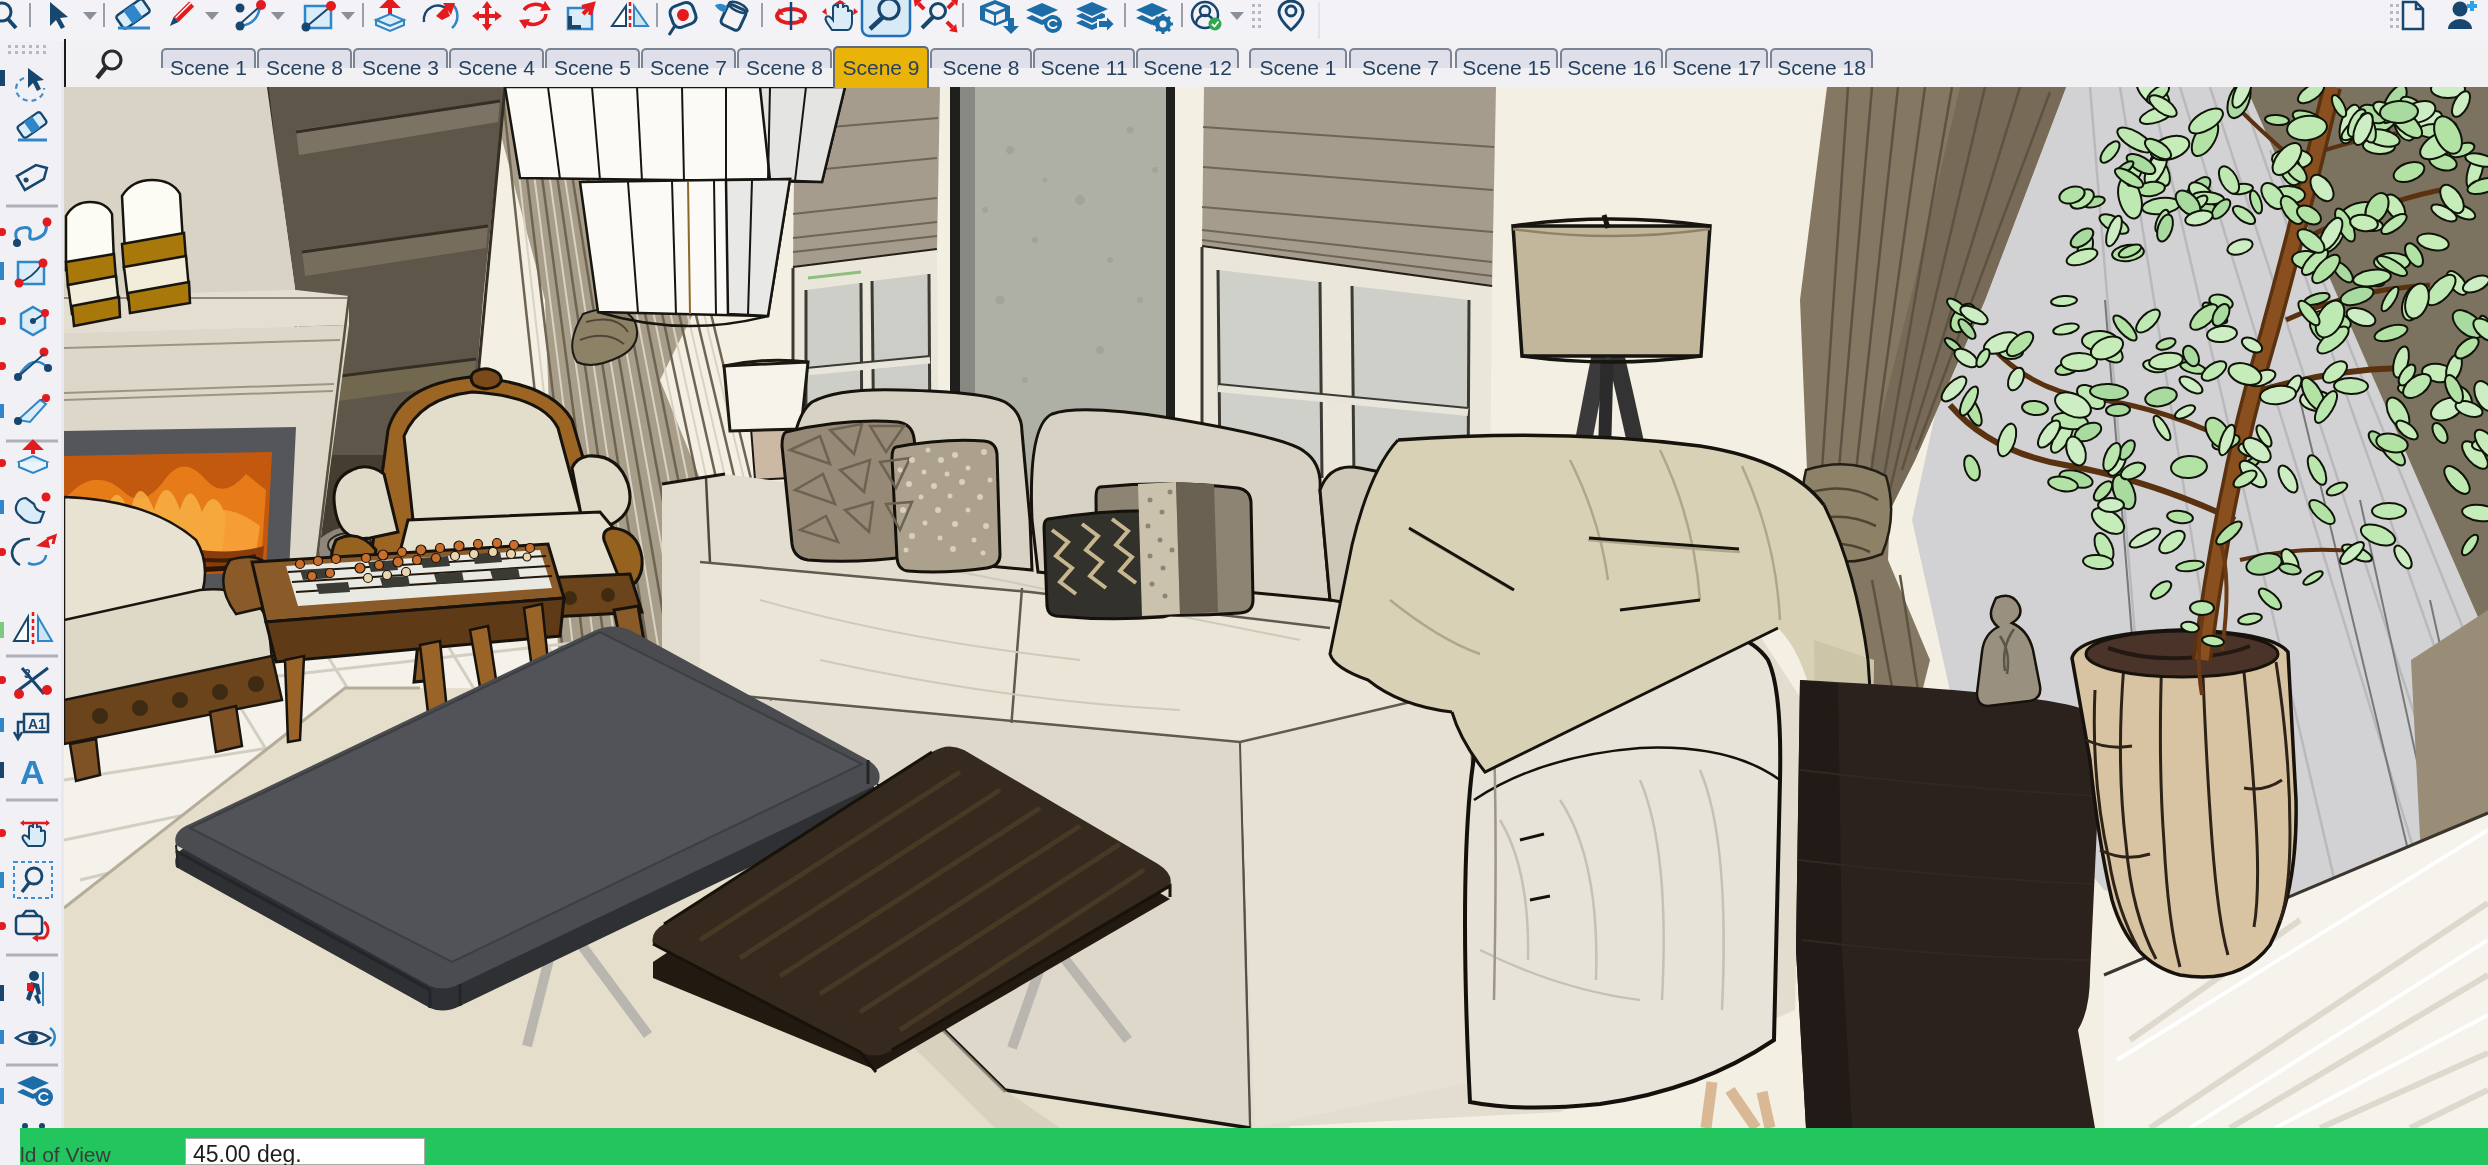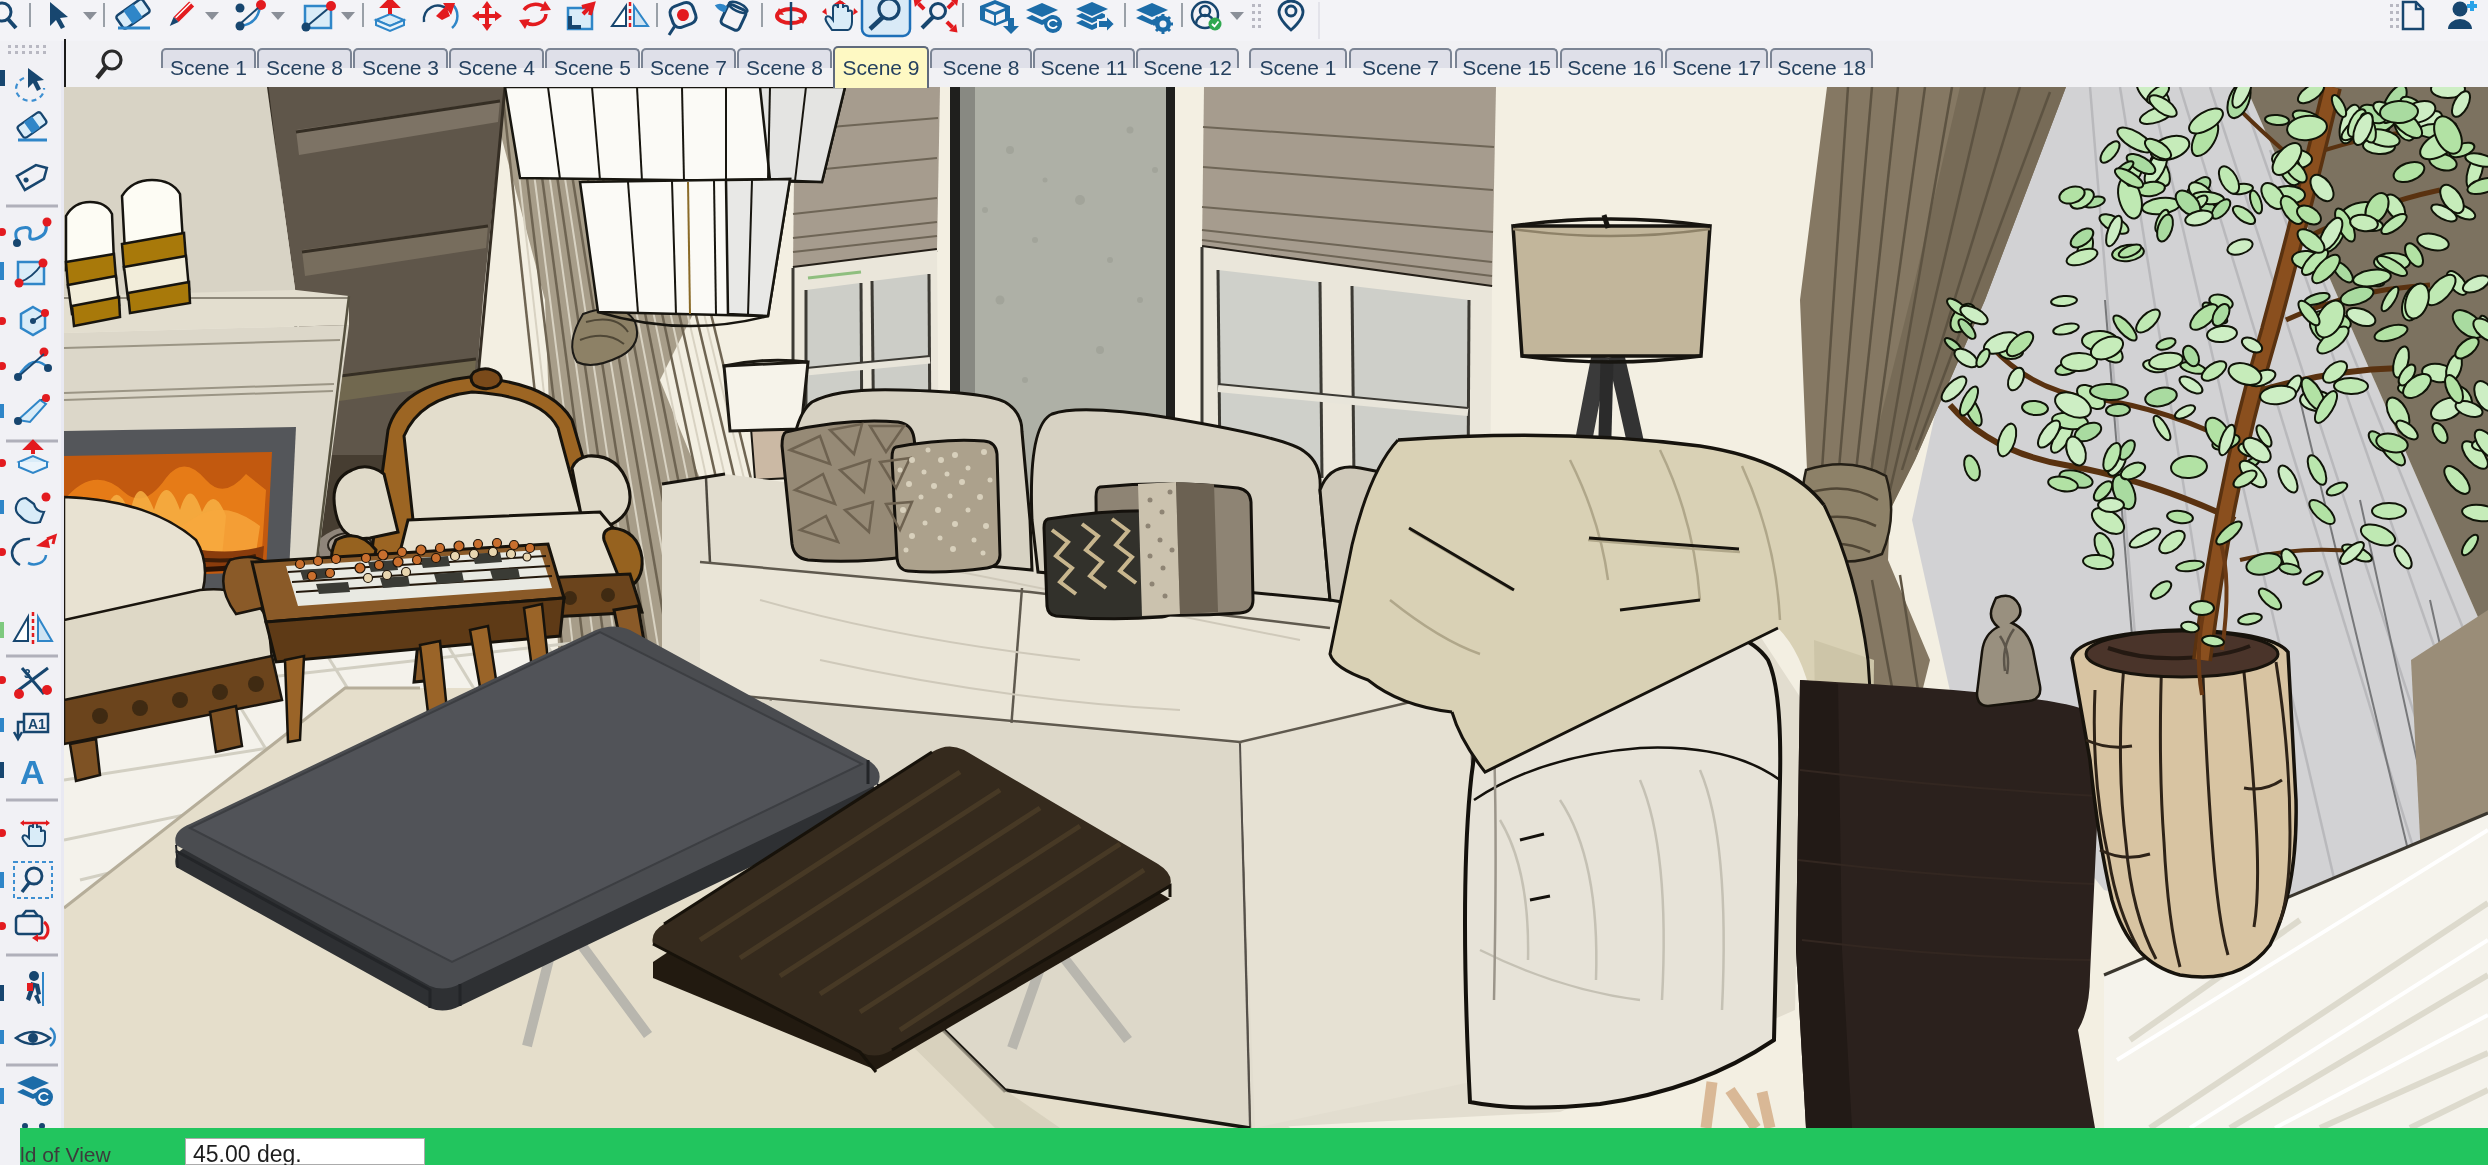--- a/index.html
+++ b/index.html
@@ -3,21 +3,21 @@
 <meta charset="utf-8">
 <style>
   html,body{margin:0;padding:0;width:2488px;height:1165px;overflow:hidden;
     font-family:"Liberation Sans", sans-serif;background:#f1f1f5;}
   #topbar{position:absolute;left:0;top:0;width:2488px;height:41px;background:#f3f3f7;border-bottom:1px solid #d8d8e0;}
   #leftbar{position:absolute;left:0;top:41px;width:61px;height:1087px;background:#f1f1f5;border-right:3px solid #e9e9f2;}
   #tabstrip{position:absolute;left:64px;top:41px;width:2424px;height:46px;background:#f1f1f4;}
   #tabline{position:absolute;left:64px;top:39px;width:2px;height:48px;background:#1a1a1a;}
   .tab{position:absolute;top:7px;height:20px;background:#dfe0e9;border:2px solid #7b8494;border-bottom:none;
     border-radius:5px 5px 0 0;color:#25415f;font-size:21px;line-height:36px;text-align:center;box-sizing:border-box;}
-  .tab.active{background:#fef9c3;border-color:#5f6a7c;top:5px;height:42px;line-height:40px;z-index:5;}
+  .tab.active{background:#eab308;border-color:#5f6a7c;top:5px;height:42px;line-height:40px;z-index:5;}
   #viewport{position:absolute;left:64px;top:87px;width:2424px;height:1041px;background:#f3efe2;}
   #statusbar{position:absolute;left:0;top:1128px;width:2488px;height:37px;background:#22c55e;margin-left:20px;}
   #statusbar .lbl{position:absolute;left:0px;top:15px;color:#3c3c3c;font-size:21px;}
   #fovbox{position:absolute;left:165px;top:10px;width:240px;height:27px;background:#ffffff;border:1px solid #ababab;
     font-size:23px;color:#1d1d1d;padding:2px 0 0 7px;box-sizing:border-box;}
 </style>
 </head>
 <body>
 <div id="topbar">
 <svg width="2488" height="41" viewBox="0 0 2488 41">

